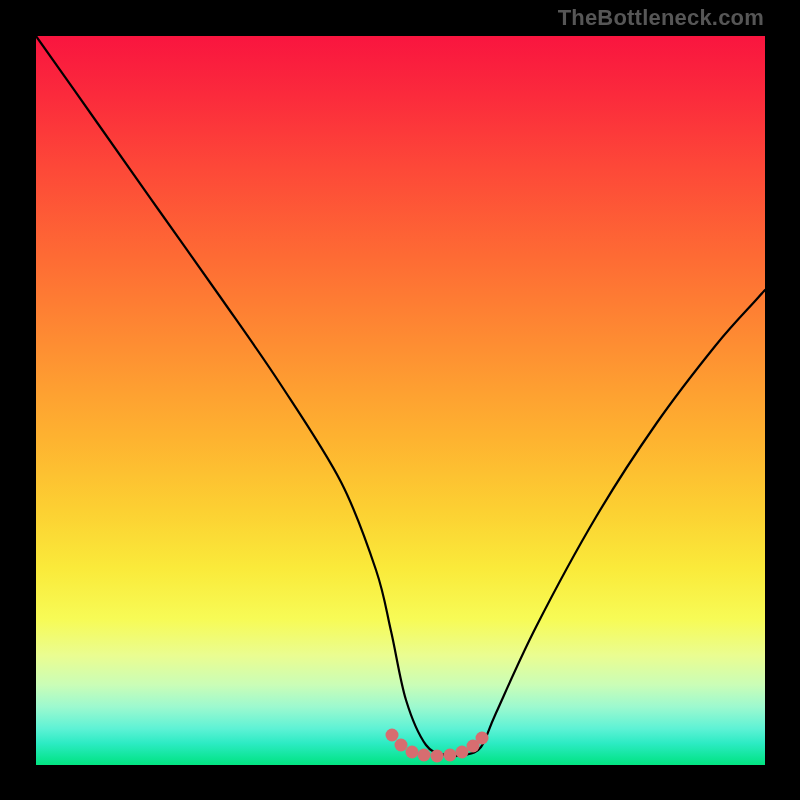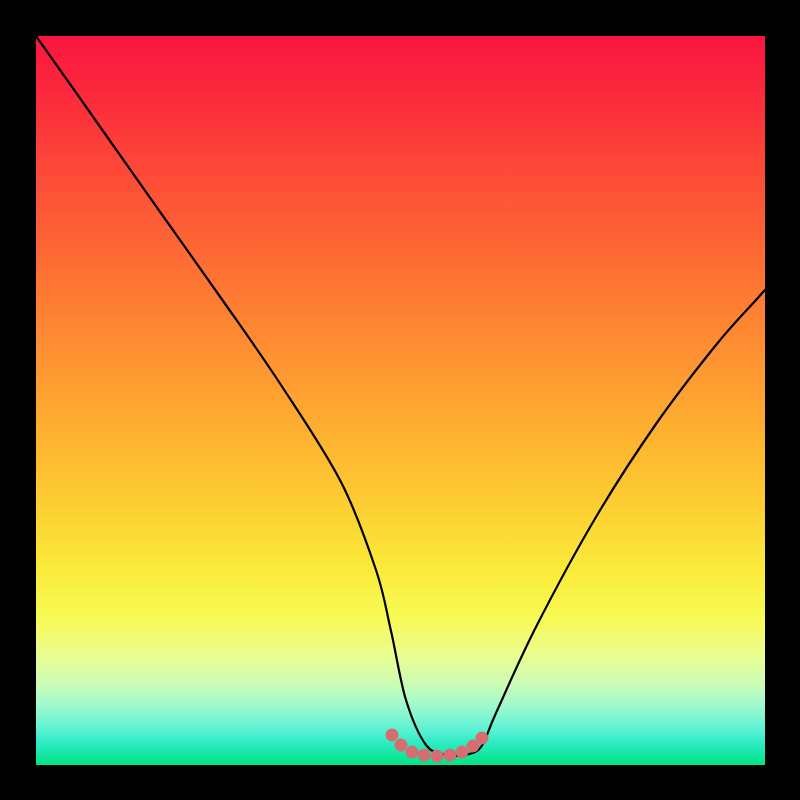--- a/index.html
+++ b/index.html
@@ -60,20 +60,21 @@
   }
   svg.curve {
     position: absolute;
     inset: 0;
   }
 </style>
 </head>
 <body>
 
 <div class="frame">
+  <div class="watermark">TheBottleneck.com</div>
   <div class="plot-area">
     <div class="gradient"></div>
     <svg class="curve" viewBox="0 0 729 729" preserveAspectRatio="none">
       <path id="curve-path" fill="none" stroke="#000" stroke-width="2.2" stroke-linecap="round" d="M 0,0 C 10,14.166666666666666 39.66666666666667,56.16666666666667 60,85 C 80.33333333333333,113.83333333333333 101.16666666666667,143.5 122,173 C 142.83333333333334,202.5 164.5,232.66666666666666 185,262 C 205.5,291.3333333333333 225,318.3333333333333 245,349 C 265,379.6666666666667 289.1666666666667,415.1666666666667 305,446 C 320.8333333333333,476.8333333333333 331.6666666666667,509.1666666666667 340,534 C 348.3333333333333,558.8333333333334 350,573.3333333333334 355,595 C 360,616.6666666666666 364.1666666666667,645 370,664 C 375.8333333333333,683 383.3333333333333,699.8333333333334 390,709 C 396.6666666666667,718.1666666666666 403.6666666666667,717.3333333333334 410,719 C 416.3333333333333,720.6666666666666 422.1666666666667,720.3333333333334 428,719 C 433.8333333333333,717.6666666666666 439.6666666666667,718 445,711 C 450.3333333333333,704 450.8333333333333,697 460,677 C 469.1666666666667,657 483.3333333333333,623.6666666666666 500,591 C 516.6666666666666,558.3333333333334 540,514.8333333333334 560,481 C 580,447.1666666666667 600,416.6666666666667 620,388 C 640,359.3333333333333 663.3333333333334,329.6666666666667 680,309 C 696.6666666666666,288.3333333333333 711.8333333333334,273.1666666666667 720,264 C 728.1666666666666,254.83333333333334 727.5,255.66666666666666 729,254"></path>
       <g id="dots-group">
           <circle cx="356" cy="699" r="6.5" fill="#d76d70"></circle>
           <circle cx="365" cy="709" r="6.5" fill="#d76d70"></circle>
           <circle cx="376" cy="716" r="6.5" fill="#d76d70"></circle>
           <circle cx="388" cy="719" r="6.5" fill="#d76d70"></circle>
           <circle cx="401" cy="720" r="6.5" fill="#d76d70"></circle>

